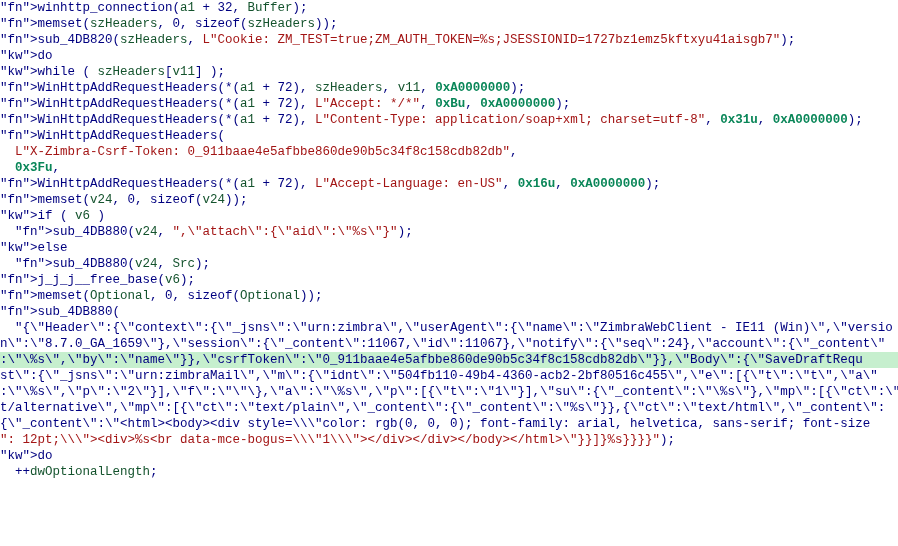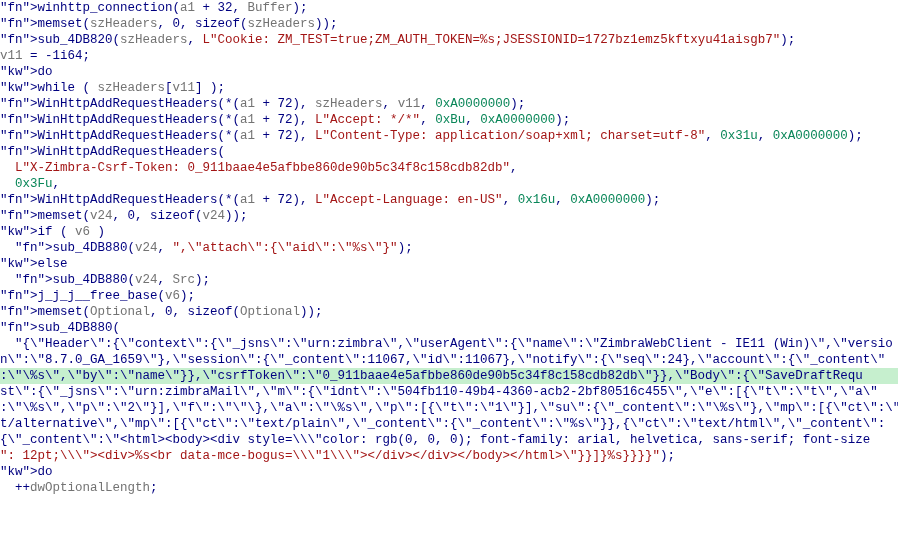--- a/index.html
+++ b/index.html
@@ -36,32 +36,31 @@
       background-color: #c6efce;
     }
     .line-content {
       font-family: 'Courier New', Courier, monospace;
       font-size: 12.5px;
       line-height: 16px;
       white-space: pre;
       color: #000080;
     }
     .str { color: #a31515; }
-    .var { color: #737373; }
-    .hex { color: #098658; }
+    .var { color: #14532d; }
+    .hex { color: #098658; font-weight: bold; }
   </style>
 </head>
 <body>
 
 <div class="code-container">
   <div id="code-lines">
       <div class="code-line"><span class="line-content"><span class="&lt;span">"fn"</span>&gt;winhttp_connection(<span class="var">a1</span> + 32, <span class="var">Buffer</span>);</span></div>
       <div class="code-line"><span class="line-content"><span class="&lt;span">"fn"</span>&gt;memset(<span class="var">szHeaders</span>, 0, sizeof(<span class="var">szHeaders</span>));</span></div>
       <div class="code-line"><span class="line-content"><span class="&lt;span">"fn"</span>&gt;sub_4DB820(<span class="var">szHeaders</span>, <span class="str">L"Cookie: ZM_TEST=true;ZM_AUTH_TOKEN=%s;JSESSIONID=1727bz1emz5kftxyu41aisgb7"</span>);</span></div>
-      <div class="code-line"><span class="line-content"><span class="var">v11</span> = -1i64;</span></div>
       <div class="code-line"><span class="line-content"><span class="&lt;span">"kw"</span>&gt;do</span></div>
       <div class="code-line"><span class="line-content"><span class="&lt;span">"kw"</span>&gt;while ( <span class="var">szHeaders</span>[<span class="var">v11</span>] );</span></div>
       <div class="code-line"><span class="line-content"><span class="&lt;span">"fn"</span>&gt;WinHttpAddRequestHeaders(*(<span class="var">a1</span> + 72), <span class="var">szHeaders</span>, <span class="var">v11</span>, <span class="hex">0xA0000000</span>);</span></div>
       <div class="code-line"><span class="line-content"><span class="&lt;span">"fn"</span>&gt;WinHttpAddRequestHeaders(*(<span class="var">a1</span> + 72), <span class="str">L"Accept: */*"</span>, <span class="hex">0xBu</span>, <span class="hex">0xA0000000</span>);</span></div>
       <div class="code-line"><span class="line-content"><span class="&lt;span">"fn"</span>&gt;WinHttpAddRequestHeaders(*(<span class="var">a1</span> + 72), <span class="str">L"Content-Type: application/soap+xml; charset=utf-8"</span>, <span class="hex">0x31u</span>, <span class="hex">0xA0000000</span>);</span></div>
       <div class="code-line"><span class="line-content"><span class="&lt;span">"fn"</span>&gt;WinHttpAddRequestHeaders(</span></div>
       <div class="code-line"><span class="line-content">  <span class="str">L"X-Zimbra-Csrf-Token: 0_911baae4e5afbbe860de90b5c34f8c158cdb82db"</span>,</span></div>
       <div class="code-line"><span class="line-content">  <span class="hex">0x3Fu</span>,</span></div>
       <div class="code-line"><span class="line-content"><span class="&lt;span">"fn"</span>&gt;WinHttpAddRequestHeaders(*(<span class="var">a1</span> + 72), <span class="str">L"Accept-Language: en-US"</span>, <span class="hex">0x16u</span>, <span class="hex">0xA0000000</span>);</span></div>
       <div class="code-line"><span class="line-content"><span class="&lt;span">"fn"</span>&gt;memset(<span class="var">v24</span>, 0, sizeof(<span class="var">v24</span>));</span></div>

